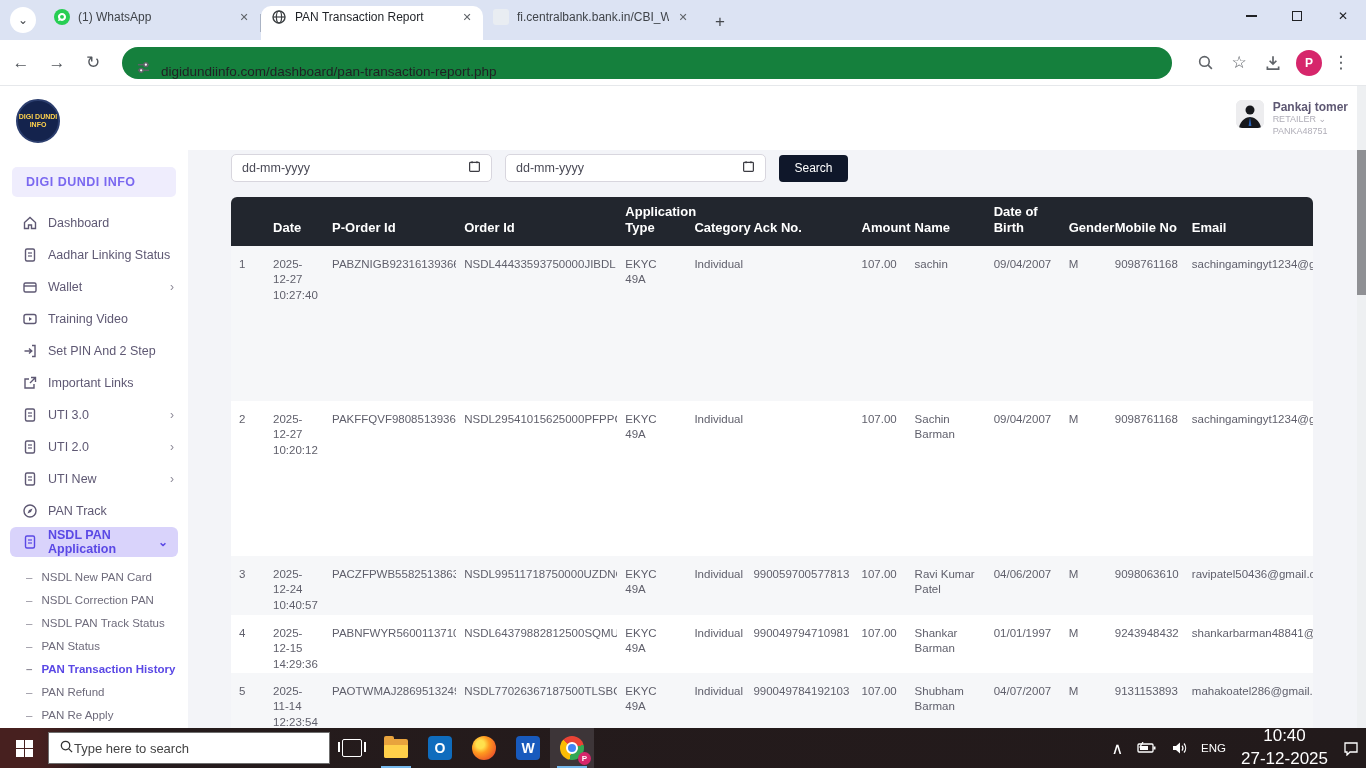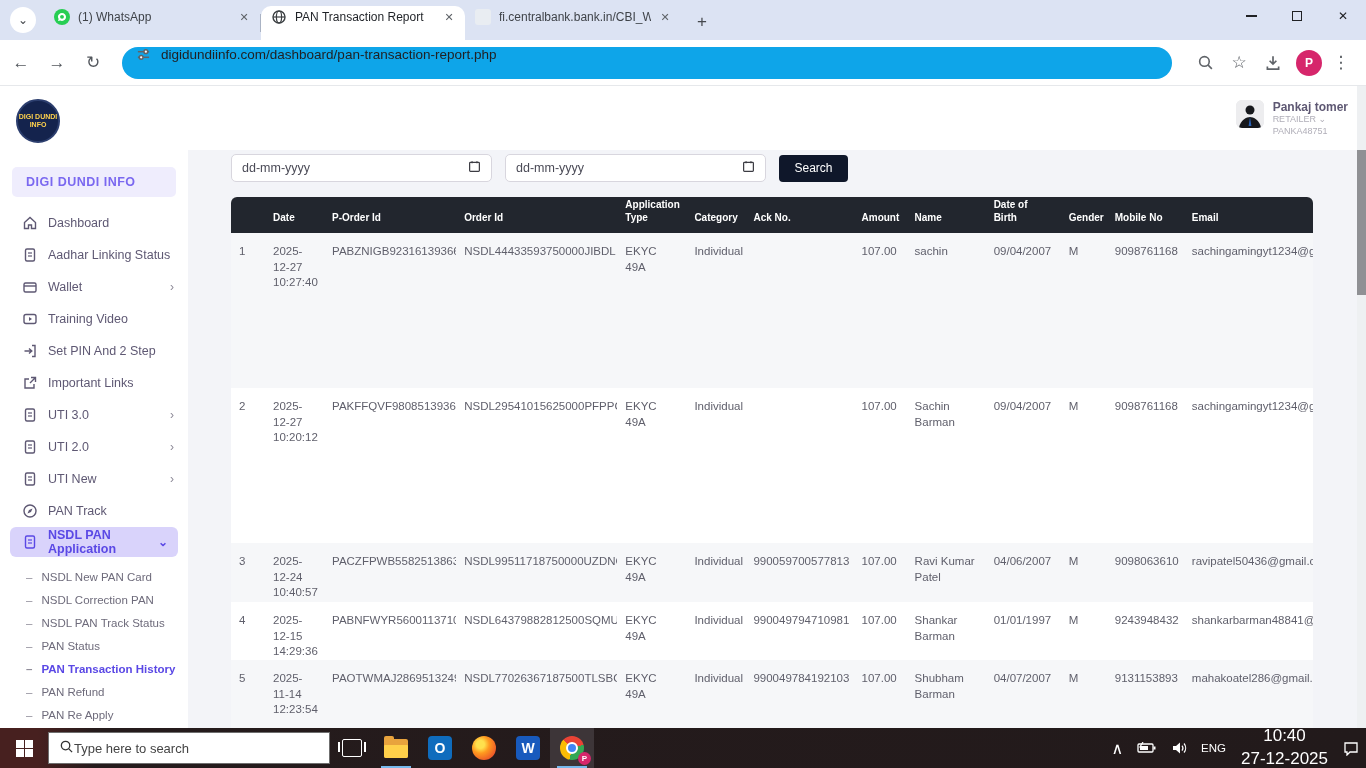--- a/index.html
+++ b/index.html
@@ -2,37 +2,37 @@
 <html><head>
 <meta charset="utf-8">
 <style>
   * { margin:0; padding:0; box-sizing:border-box; }
   html,body { width:1366px; height:768px; overflow:hidden; font-family:"Liberation Sans", sans-serif; background:#fff; }
 
   
   .tabstrip { position:absolute; top:0; left:0; width:1366px; height:40px; background:#dce3f3; display:flex; align-items:flex-end; }
   .tab-search { width:26px; height:26px; border-radius:50%; background:#fff; margin:0 8px 7px 10px; display:flex; align-items:center; justify-content:center; color:#45484d; font-size:12px; }
   .tab { height:34px; display:flex; align-items:center; padding:0 8px 12px 10px; width:216px; color:#3f4349; font-size:12px; position:relative; }
-  .tab.active { background:#fff; border-radius:10px 10px 0 0; width:204px; color:#1f2227; }
+  .tab.active { background:#fff; border-radius:10px 10px 0 0; width:222px; color:#1f2227; }
   .tab .fav { width:16px; height:16px; margin-right:8px; flex:0 0 16px; }
   .tab .t-title { flex:1; white-space:nowrap; overflow:hidden; }
   .tab .t-close { width:16px; height:16px; display:flex; align-items:center; justify-content:center; font-size:11px; color:#5f6368; border-radius:50%; margin-left:6px; }
   .tab-sep { width:1px; height:18px; background:#aab3c4; margin-bottom:8px; }
   .newtab { width:26px; height:26px; margin:0 0 5px 8px; display:flex; align-items:center; justify-content:center; font-size:17px; color:#45484d; }
   .wincontrols { margin-left:auto; display:flex; align-self:flex-start; }
   .winbtn { width:46px; height:32px; display:flex; align-items:center; justify-content:center; color:#202124; font-size:12px; }
   .winbtn .bar { width:11px; height:1.5px; background:#202124; }
   .winbtn .sq { width:10px; height:10px; border:1.5px solid #202124; }
   .fav-wa { background:#27ce53; border-radius:50%; position:relative; }
   .fav-wa svg { position:absolute; inset:2px; }
   .fav-blank { background:#e9edf2; border-radius:3px; }
 
   .toolbar { position:absolute; top:40px; left:0; width:1366px; height:46px; background:#fff; display:flex; align-items:center; border-bottom:1px solid #e6e8eb; }
   .nav-ic { width:30px; height:30px; display:flex; align-items:center; justify-content:center; font-size:17px; color:#53575d; margin-left:6px; border-radius:50%; }
-  .omnibox { flex:1; height:32px; margin:0 14px; border-radius:16px; background:#0ea5e9; display:flex; align-items:flex-start; padding:0 14px; }
+  .omnibox { flex:1; height:32px; margin:0 14px; border-radius:16px; background:#15803d; display:flex; align-items:flex-end; padding:0 14px; }
   .omnibox .url { font-size:13.5px; color:#202124; margin-left:10px; }
   .tool-right { display:flex; align-items:center; margin-right:10px; }
   .tool-right .nav-ic { margin-left:4px; }
   .avatarP { width:26px; height:26px; border-radius:50%; background:#d6266b; color:#fff; font-size:12px; font-weight:bold; display:flex; align-items:center; justify-content:center; margin-left:8px; }
 
   
   .page { position:absolute; top:86px; left:0; width:1366px; height:642px; background:#f3f4f8; overflow:hidden; }
   .appheader { position:absolute; top:0; left:0; right:0; height:64px; background:#fff;margin-left:46px; }
   .profile { position:absolute; right:18px; top:14px; display:flex; align-items:flex-start; }
   .profile .av { width:28px; height:28px; border-radius:6px; background:#e8e8ea; margin-right:9px; overflow:hidden; }
@@ -54,21 +54,21 @@
   .submenu li.active { color:#5a48e5; font-weight:bold; }
 
   .content { position:absolute; top:64px; left:188px; right:0; bottom:0; }
   .filters { display:flex; align-items:center; margin:4px 0 0 43px; }
   .dateinput { width:261px; height:28px; background:#fff; border:1px solid #d8d6de; border-radius:5px; display:flex; align-items:center; padding:0 10px; margin-right:13px; font-size:12.5px; color:#4b4b57; }
   .dateinput .cal { margin-left:auto; }
   .searchbtn { width:69px; height:27px; background:#0f172a; color:#fff; border:none; border-radius:4px; font-size:12px; font-family:Liberation Sans, sans-serif; }
 
   .tablecard { margin:15px 0 0 43px; width:1082px; height:545px; background:#fff; border-radius:6px 6px 0 0; overflow:hidden; }
   table { border-collapse:collapse; table-layout:fixed; width:1082px; }
-  thead th { background:#22262e; color:#fff; font-size:10px; text-align:left; vertical-align:bottom; padding:2px 8px 9px 8px; line-height:1.25; font-weight:bold; }
+  thead th { background:#22262e; color:#fff; font-size:13px; text-align:left; vertical-align:bottom; padding:7px 8px 9px 8px; line-height:1.25; font-weight:bold; }
   tbody td { font-size:11.5px; color:#5f5f6b; vertical-align:top; padding:11px 8px 0 8px; line-height:1.35; }
   tbody tr:nth-child(odd) { background:#f6f7f9; }
   tbody tr:nth-child(even) { background:#fff; }
   tr.rh1 { height:155px; } tr.rh2 { height:155px; } tr.rh3 { height:59px; } tr.rh4 { height:58px; } tr.rh5 { height:100px; }
   td.nowrap, th.nowrap { white-space:nowrap; overflow:hidden; }
   .c0{width:34px}.c1{width:59px}.c2{width:132px}.c3{width:161px}.c4{width:69px}.c5{width:59px}.c6{width:108px}.c7{width:53px}.c8{width:79px}.c9{width:75px}.c10{width:46px}.c11{width:77px}.c12{width:129px}
 
   .pg-scroll { position:absolute; top:0; right:0; width:9px; height:642px; background:#eef0f2; }
   .pg-thumb { position:absolute; top:64px; right:0; width:9px; height:145px; background:#8f9094; }
 

